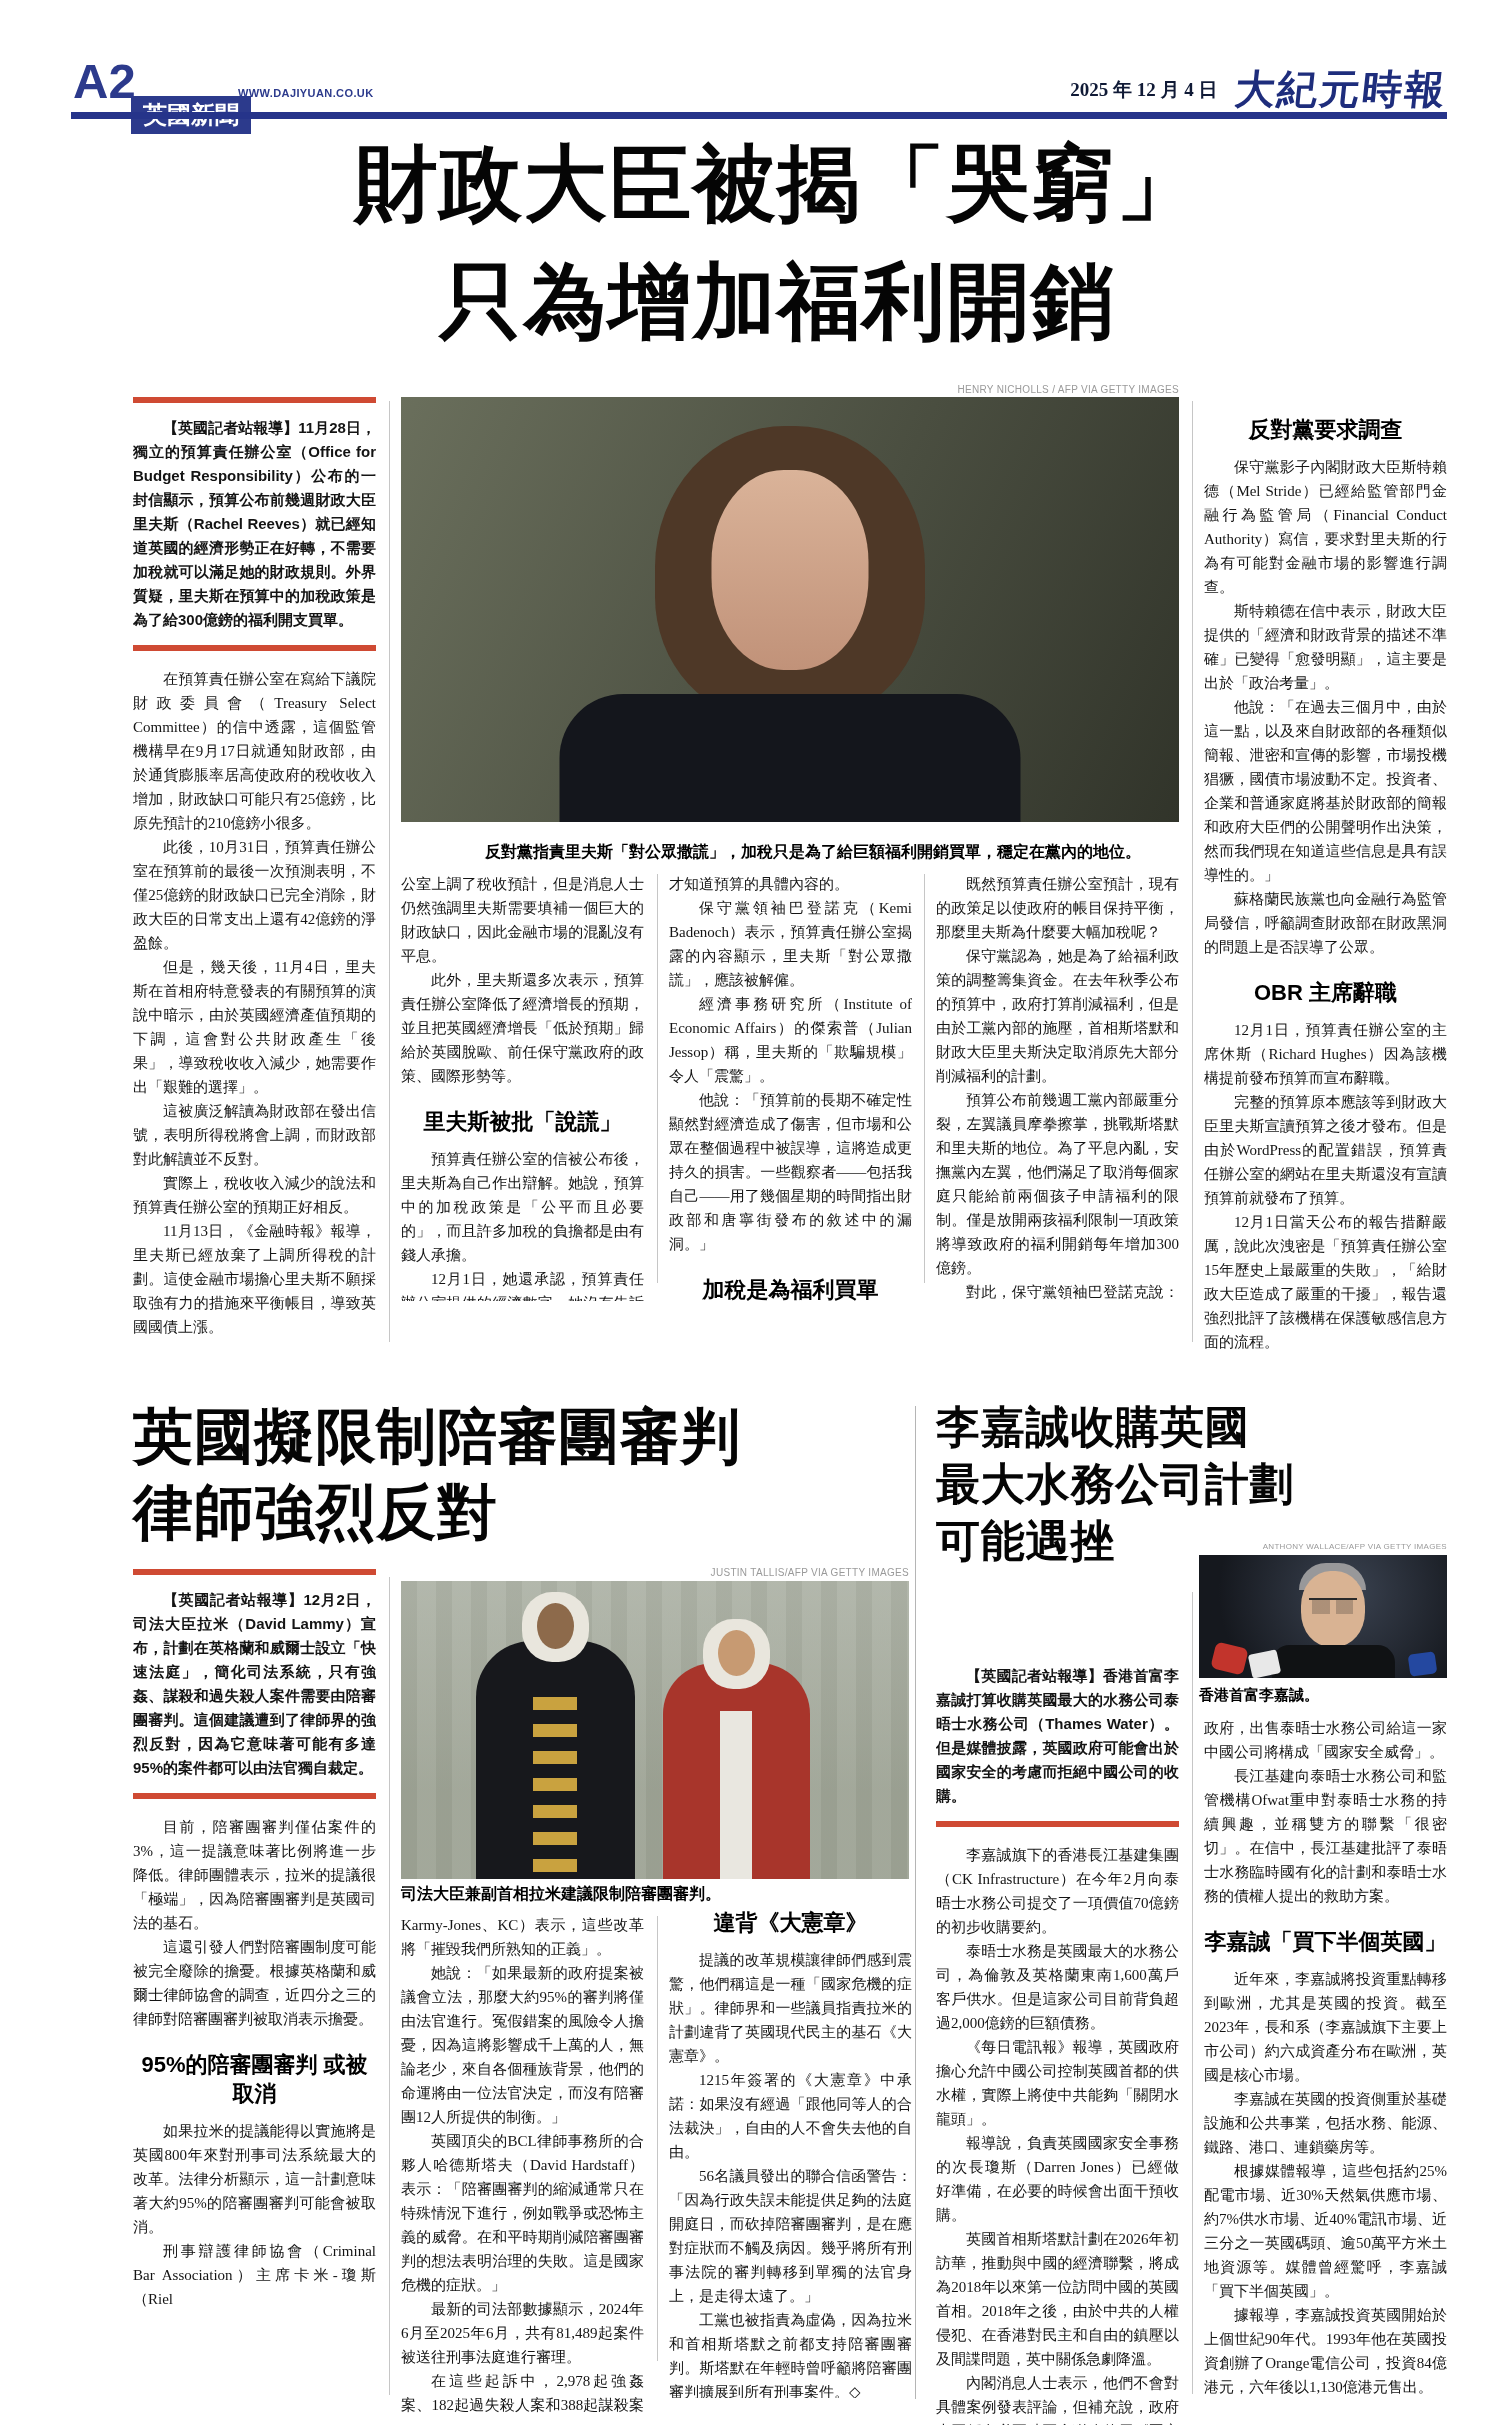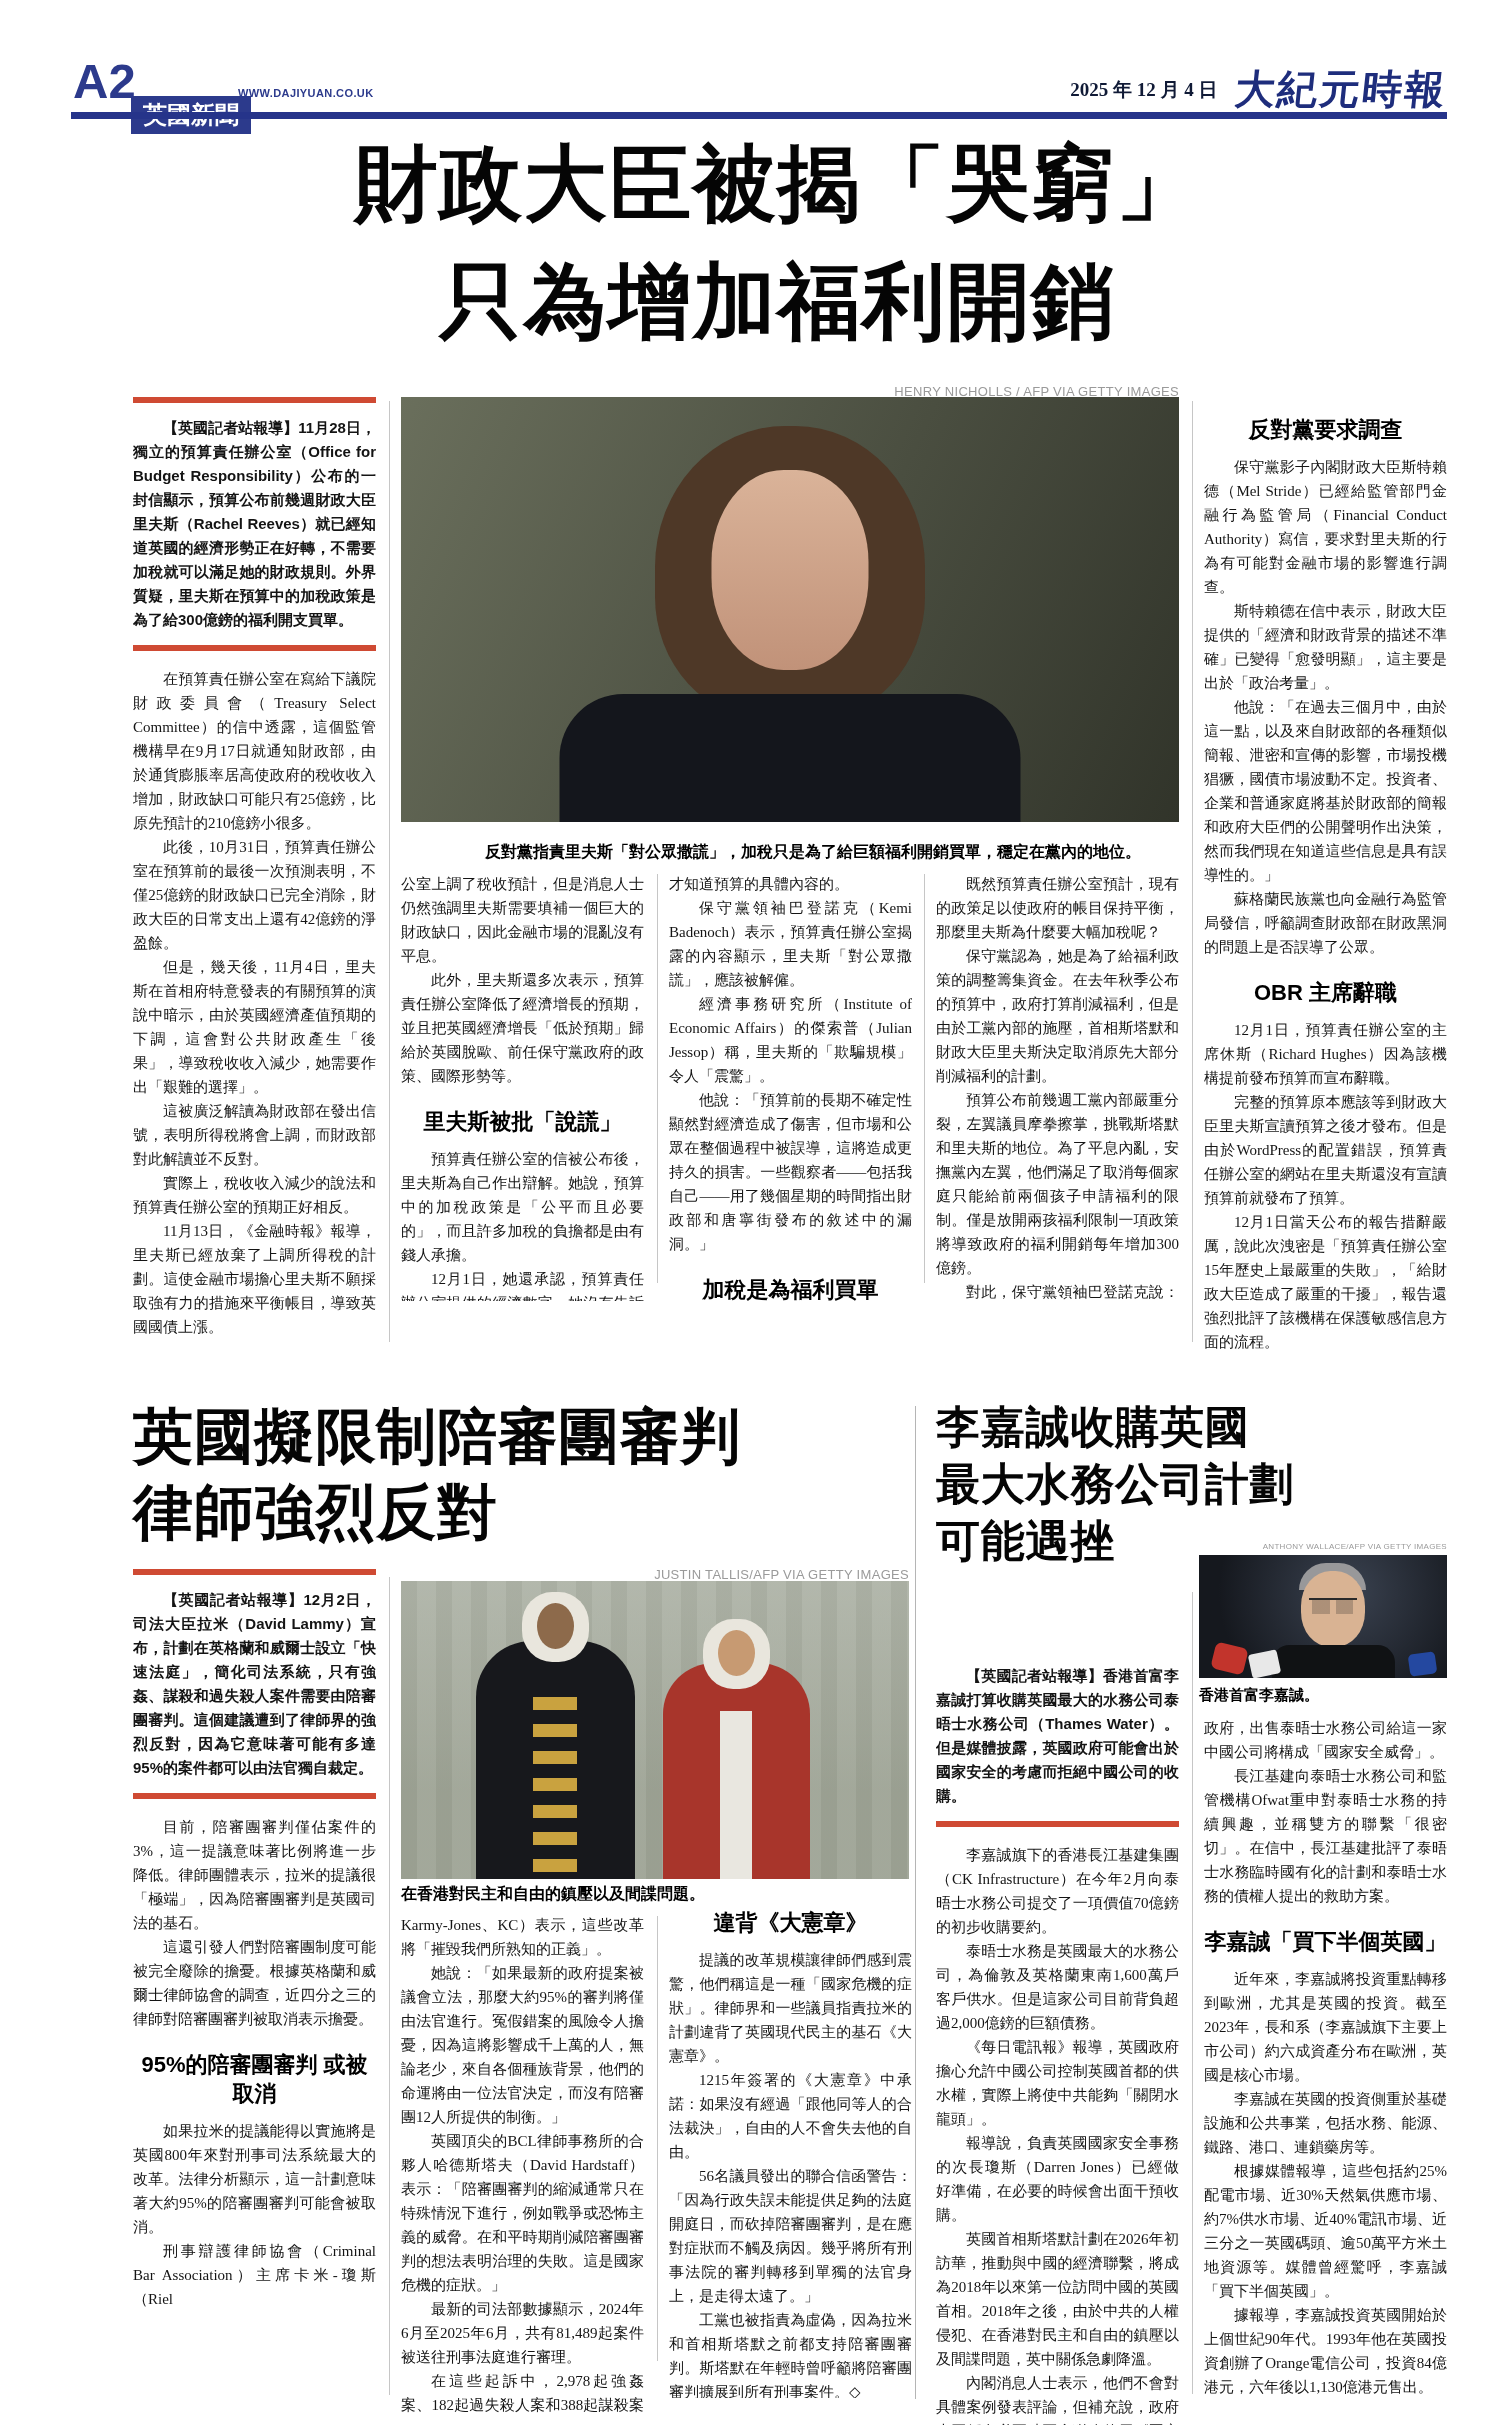--- a/index.html
+++ b/index.html
@@ -23,21 +23,21 @@
   .col{position:absolute;overflow:hidden;}
   .redrule{height:6.4px;background:#cf4a33;border:none;margin:0 0 12.7px 0;}
   .redrule.bot{margin:12.7px 0 16px 0;}
   .lead{font-family:"Liberation Sans","DejaVu Sans",sans-serif;font-weight:700;font-size:16.7px;line-height:26px;
         text-align:justify;margin:0;}
   .body p{font-size:15px;line-height:24px;text-align:justify;margin:0;text-indent:2em;}
   .body p.cont{text-indent:0;}
   .subhead{font-family:"Liberation Sans",sans-serif;font-weight:700;font-size:22px;line-height:29px;
            text-align:center;margin:19px 0 11px 0;color:#000;}
   .subhead.first{margin-top:1.6px;}
-  .credit{position:absolute;top:-13.5px;right:0;font-family:"Liberation Sans",sans-serif;font-size:13px;
+  .credit{position:absolute;top:-13.5px;right:0;font-family:"Liberation Sans",sans-serif;font-size:10px;
           color:#9a9a9a;letter-spacing:0.3px;white-space:nowrap;}
   .caption{font-family:"Liberation Sans",sans-serif;font-weight:700;font-size:16px;line-height:21.4px;color:#000;margin-top:9.5px;}
   .cap-center{text-align:center;}
   .vrule{position:absolute;width:0.8px;background:#c6c6c6;}
   
   .photo{position:absolute;overflow:hidden;}
   .photo .ly{position:absolute;}
   .ph-reeves{background:linear-gradient(115deg,#6a6f5c,#4a4e40 55%,#31342a);}
   .rv-hair{left:50%;top:29px;transform:translateX(-50%);width:270px;height:294px;background:#4e3827;border-radius:48% 48% 42% 42%;}
   .rv-face{left:50%;top:73px;transform:translateX(-50%);width:157px;height:200px;
@@ -173,21 +173,21 @@
       <div class="wig w1"></div>
       <div class="jface f1"></div>
     </div>
     <div class="ly jd-judge2">
       <div class="ly jd-white"></div>
       <div class="wig w2"></div>
       <div class="jface f2"></div>
     </div>
   </div>
   <div class="abs credit" style="left:401px;top:1567px;width:508px;text-align:right;">JUSTIN TALLIS/AFP VIA GETTY IMAGES</div>
-  <div class="abs caption" style="left:401px;top:1883px;width:508px;margin:0;">在香港對民主和自由的鎮壓以及間諜問題。</div>
+  <div class="abs caption" style="left:401px;top:1883px;width:508px;margin:0;">司法大臣兼副首相拉米建議限制陪審團審判。</div>
 
   <div class="col body" style="left:401px;top:1913px;width:243px;height:508px;">
     <p class="cont">Karmy-Jones、KC）表示，這些改革將「摧毀我們所熟知的正義」。</p>
     <p>她說：「如果最新的政府提案被議會立法，那麼大約95%的審判將僅由法官進行。冤假錯案的風險令人擔憂，因為這將影響成千上萬的人，無論老少，來自各個種族背景，他們的命運將由一位法官決定，而沒有陪審團12人所提供的制衡。」</p>
     <p>英國頂尖的BCL律師事務所的合夥人哈德斯塔夫（David Hardstaff）表示：「陪審團審判的縮減通常只在特殊情況下進行，例如戰爭或恐怖主義的威脅。在和平時期削減陪審團審判的想法表明治理的失敗。這是國家危機的症狀。」</p>
     <p>最新的司法部數據顯示，2024年6月至2025年6月，共有81,489起案件被送往刑事法庭進行審理。</p>
     <p>在這些起訴中，2,978起強姦案、182起過失殺人案和388起謀殺案正在由陪審團審理。</p>
   </div>
 
   <div class="col body" style="left:669px;top:1906px;width:243px;height:492px;">

